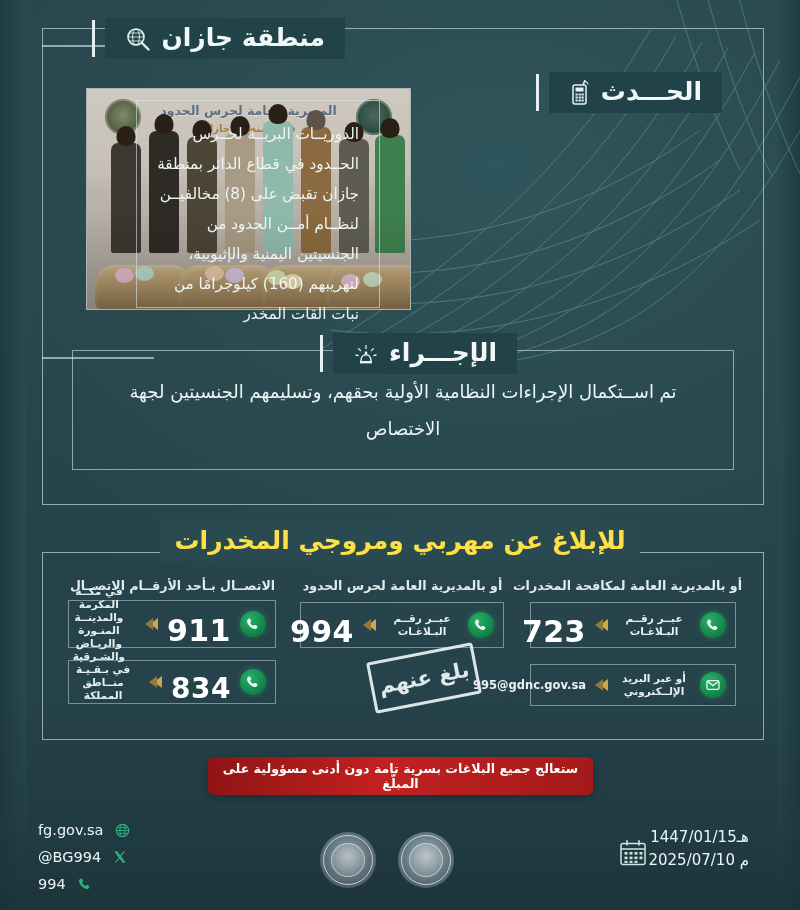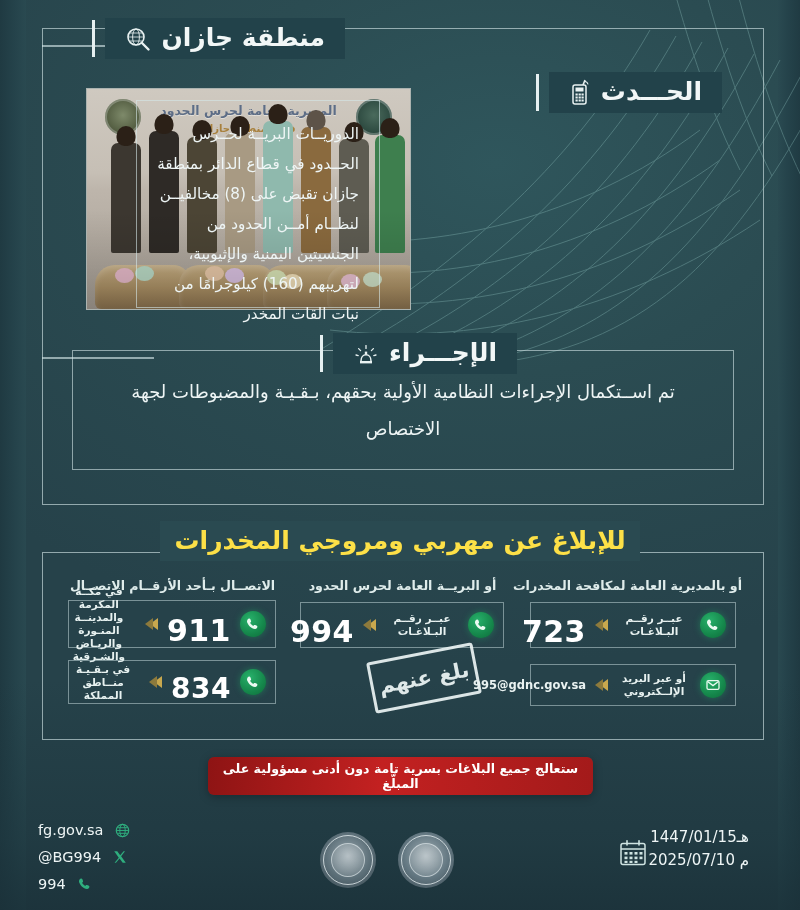--- a/index.html
+++ b/index.html
@@ -402,28 +402,28 @@
         <line x1="7.6" y1="9.6" x2="5.6" y2="7.6"></line>
         <line x1="18.4" y1="9.6" x2="20.4" y2="7.6"></line>
         <line x1="5.2" y1="14.6" x2="3" y2="14"></line>
         <line x1="20.8" y1="14.6" x2="23" y2="14"></line>
       </g>
     </svg>
   </span>
 </div>
 
 <div id="action-panel">
-  <div class="body">تم اســتكمال الإجراءات النظامية الأولية بحقهم، بـقـيـة والمضبوطات لجهة الاختصاص</div>
+  <div class="body">تم اســتكمال الإجراءات النظامية الأولية بحقهم، وتسليمهم الجنسيتين لجهة الاختصاص</div>
 </div>
 
 <div id="report-title-bg"></div>
 <div id="report-title">للإبلاغ عن مهربي ومروجي المخدرات</div>
 
 <div class="col-head" id="head-911">الاتصــال بـأحد الأرقــام الاتصــال</div>
-<div class="col-head" id="head-994">أو البريــة العامة لحرس الحدود</div>
+<div class="col-head" id="head-994">أو بالمديرية العامة لحرس الحدود</div>
 <div class="col-head" id="head-995">أو بالمديرية العامة لمكافحة المخدرات</div>
 
 <div class="num-box" id="box-911">
   <span class="circ-icon">
     <svg width="14" height="14" viewBox="0 0 14 14">
         <path d="M3.2 1.6c.6 0 1 .3 1.3 1l.5 1.3c.2.6.1.9-.3 1.3l-.6.5c.7 1.4 1.8 2.5 3.2 3.2l.5-.6c.4-.4.7-.5 1.3-.3l1.3.5c.7.3 1 .7 1 1.3 0 1.3-1.1 2.3-2.4 2.2C5.2 11.6 2.4 8.8 1 5.1.9 3.1 1.9 1.6 3.2 1.6z" fill="#eafaf1"></path>
       </svg>
   </span>
   <span class="big-num">911</span>
   <span class="arrows">

